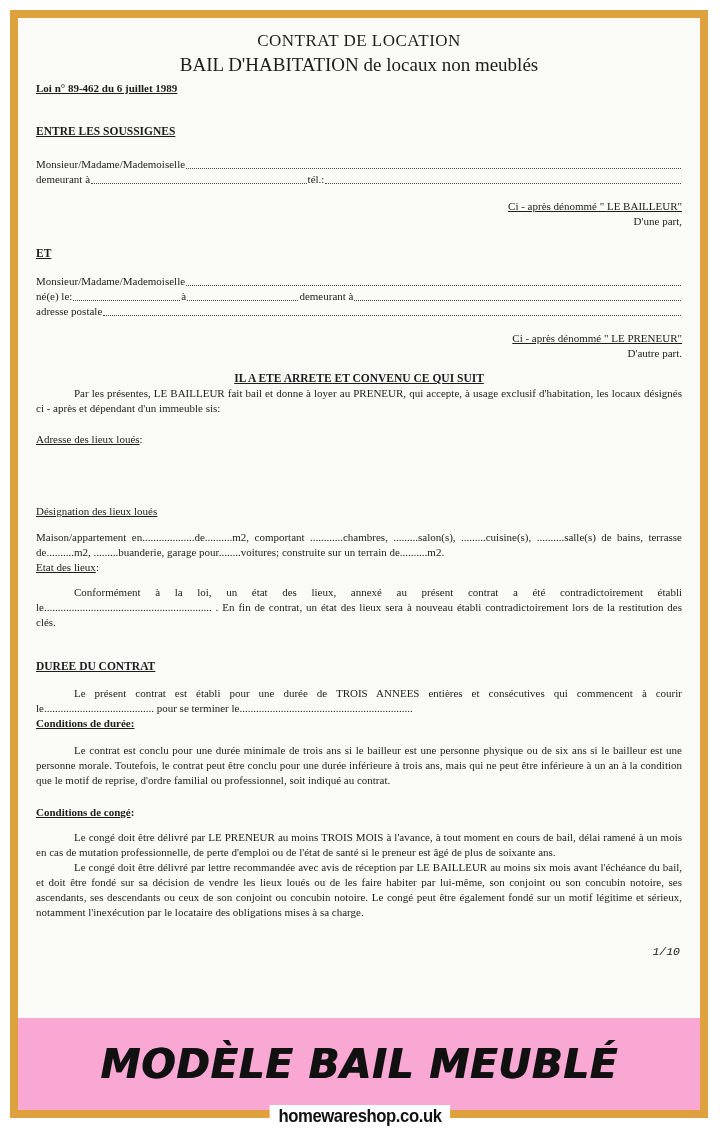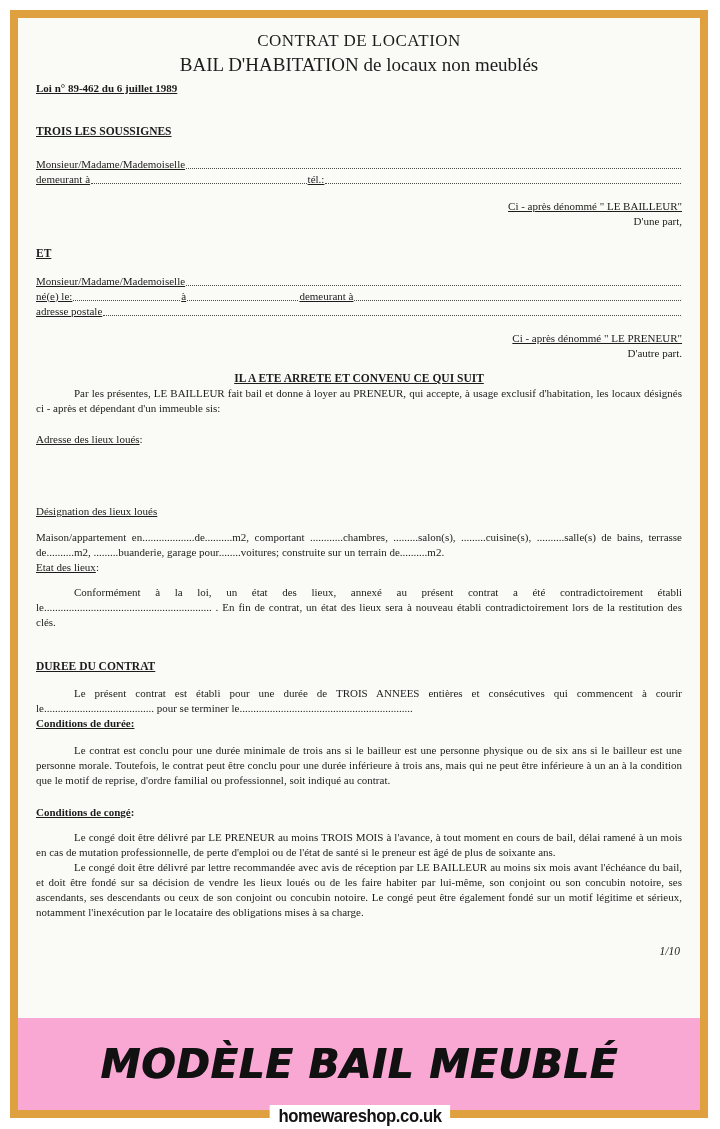--- a/index.html
+++ b/index.html
@@ -51,21 +51,21 @@
     text-decoration: underline;
     font-size: 11.5px;
   }
   .h-center {
     font-weight: bold;
     text-decoration: underline;
     text-align: center;
     font-size: 11.5px;
   }
   .dotline { display: flex; align-items: flex-end; }
-  .dotline .lbl { flex: 0 0 auto; white-space: pre; text-decoration: underline; }
+  .dotline .lbl { flex: 0 0 auto; white-space: pre; }
   .lead {
     flex: 1 1 auto;
     border-bottom: 1.4px dotted #4a4a4a;
     margin: 0 1px 3px 1px;
     min-width: 14px;
   }
   .para {
     text-align: justify;
     text-indent: 38px;
   }
@@ -73,20 +73,21 @@
   .right-block { text-align: right; }
   .underl { text-decoration: underline; }
   .sub { font-size: 11px; }
   .sub .underl { text-decoration: underline; }
   .bold { font-weight: bold; }
   .pagenum {
     text-align: right;
     font-style: italic;
     font-size: 11.5px;
     padding-right: 2px;
+    font-family: Liberation Mono, monospace;
   }
   .banner {
     flex: 1;
     background: #f9a8d4;
     display: flex;
     align-items: center;
     justify-content: center;
   }
   .banner-title {
     font-family: "DejaVu Sans", sans-serif;
@@ -129,21 +130,21 @@
 </head>
 <body>
 
 <div class="frame">
   <div class="doc">
 
     <div class="title1">CONTRAT DE LOCATION</div>
     <div class="title2">BAIL D'HABITATION de locaux non meublés</div>
     <div class="law">Loi n° 89-462 du 6 juillet 1989</div>
 
-    <div class="h-left mt-law-ent">TROIS LES SOUSSIGNES</div>
+    <div class="h-left mt-law-ent">ENTRE LES SOUSSIGNES</div>
 
     <div class="dotline mt-18">
       <span class="lbl">Monsieur/Madame/Mademoiselle</span>
       <span class="lead"></span>
     </div>
     <div class="dotline">
       <span class="lbl">demeurant à</span>
       <span class="lead" style="flex:2"></span>
       <span class="lbl">tél.:</span>
       <span class="lead" style="flex:3.3"></span>

